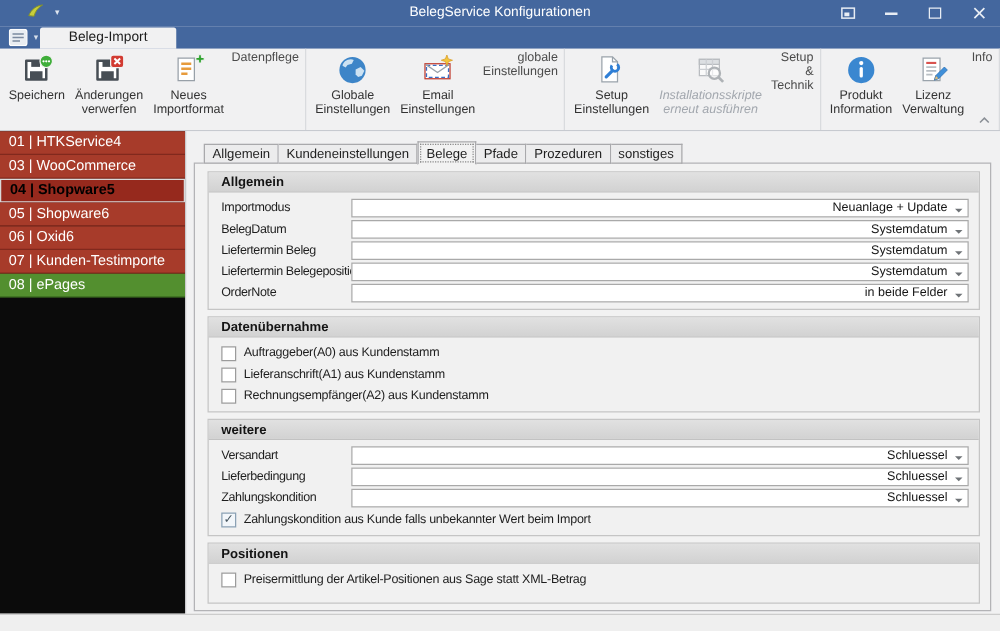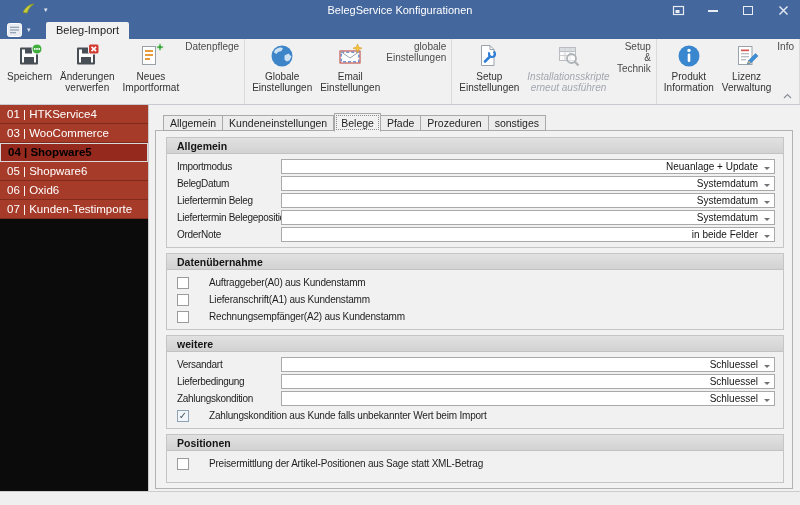--- a/index.html
+++ b/index.html
@@ -17,22 +17,22 @@
   .win-controls { position:absolute; right:10px; top:0; height:21px; display:flex;
                   align-items:center; gap:21px; }
   .wbtn { display:flex; align-items:center; justify-content:center; width:14px; height:16px; cursor:default; }
   .glyph-min { width:10px; height:2px; background:#e8edf4; }
   .glyph-max { width:10px; height:9px; border:1.3px solid #e8edf4; }
 
   
   .tabrow { position:absolute; left:0; top:21px; right:0; height:18px; background:#44679e; }
   .file-btn { position:absolute; left:7px; top:2px; display:flex; align-items:center; gap:3px; }
   .file-caret { color:#d7dfeb; font-size:7px; }
-  .app-tab { position:absolute; left:46px; top:1px; height:17px; line-height:17px;
-             background:#f1f1f2; color:#1c1c1c; padding:0 10px; border-radius:2px 2px 0 0;
+  .app-tab { position:absolute; left:32px; top:1px; height:17px; line-height:17px;
+             background:#f1f1f2; color:#1c1c1c; padding:0 23px; border-radius:2px 2px 0 0;
              font-size:11px; }
 
   
   .ribbon { position:absolute; left:0; top:39px; right:0; height:66px; background:#f1f1f2;
             border-bottom:1px solid #c7cad0; display:flex; }
   .rgroup { display:flex; flex-direction:row; border-right:1px solid #d9dbde; padding:1px 3px 0; }
   .rbuttons { flex:1; display:flex; align-items:flex-start; }
   .rbtn { padding:3px 4px 0; display:flex; flex-direction:column; align-items:center; cursor:default; }
   .rbtn .ic { width:26px; height:26px; }
   .rbtn .lbl { margin-top:2px; text-align:center; font-size:10px; line-height:11px; color:#333; }
@@ -77,21 +77,21 @@
                 padding-left:10px; color:#141414; }
   .sec-body { padding:4px 8px 4px 10px; }
   .frow { display:flex; align-items:center; height:17px; }
   .flabel { width:104px; flex:0 0 104px; font-size:10px; letter-spacing:-0.3px; color:#1e1e1e;
             white-space:nowrap; overflow:hidden; }
   .combo { flex:1; height:15px; background:#fff; border:1px solid #a9a9a9; display:flex;
            align-items:center; justify-content:flex-end; padding-right:4px; gap:6px; cursor:default; }
   .cval { font-size:10px; color:#151515; white-space:nowrap; }
   .caret { width:0; height:0; border:3.3px solid transparent; border-top-color:#6f7377;
            margin-top:6px; }
-  .cbrow { display:flex; align-items:center; height:17px; gap:20px; cursor:default; }
+  .cbrow { display:flex; align-items:center; height:17px; gap:6px; cursor:default; }
   .checkbox { width:12px; height:12px; flex:0 0 12px; background:#fff; border:1px solid #9b9b9b;
               display:flex; align-items:center; justify-content:center; font-size:10px;
               line-height:10px; color:#44545e; }
   .checkbox.checked { background:#f2f6fa; border-color:#8ba1b4; }
   .checkbox.checked::after { content:"✓"; }
   .cblabel { font-size:10px; letter-spacing:-0.2px; color:#1e1e1e; white-space:nowrap; }
 </style>
 </head>
 <body>
 
@@ -278,20 +278,21 @@
     </div>
   </div>
 
   <div class="sidebar">
     <div class="side-item">01 | HTKService4</div>
     <div class="side-item">03 | WooCommerce</div>
     <div class="side-item selected">04 | Shopware5</div>
     <div class="side-item">05 | Shopware6</div>
     <div class="side-item">06 | Oxid6</div>
     <div class="side-item">07 | Kunden-Testimporte</div>
+    <div class="side-item green">08 | ePages</div>
   </div>
 
   <div class="main">
     <div class="tabs">
       <div class="tab">Allgemein</div>
       <div class="tab">Kundeneinstellungen</div>
       <div class="tab selected">Belege</div>
       <div class="tab">Pfade</div>
       <div class="tab">Prozeduren</div>
       <div class="tab">sonstiges</div>

